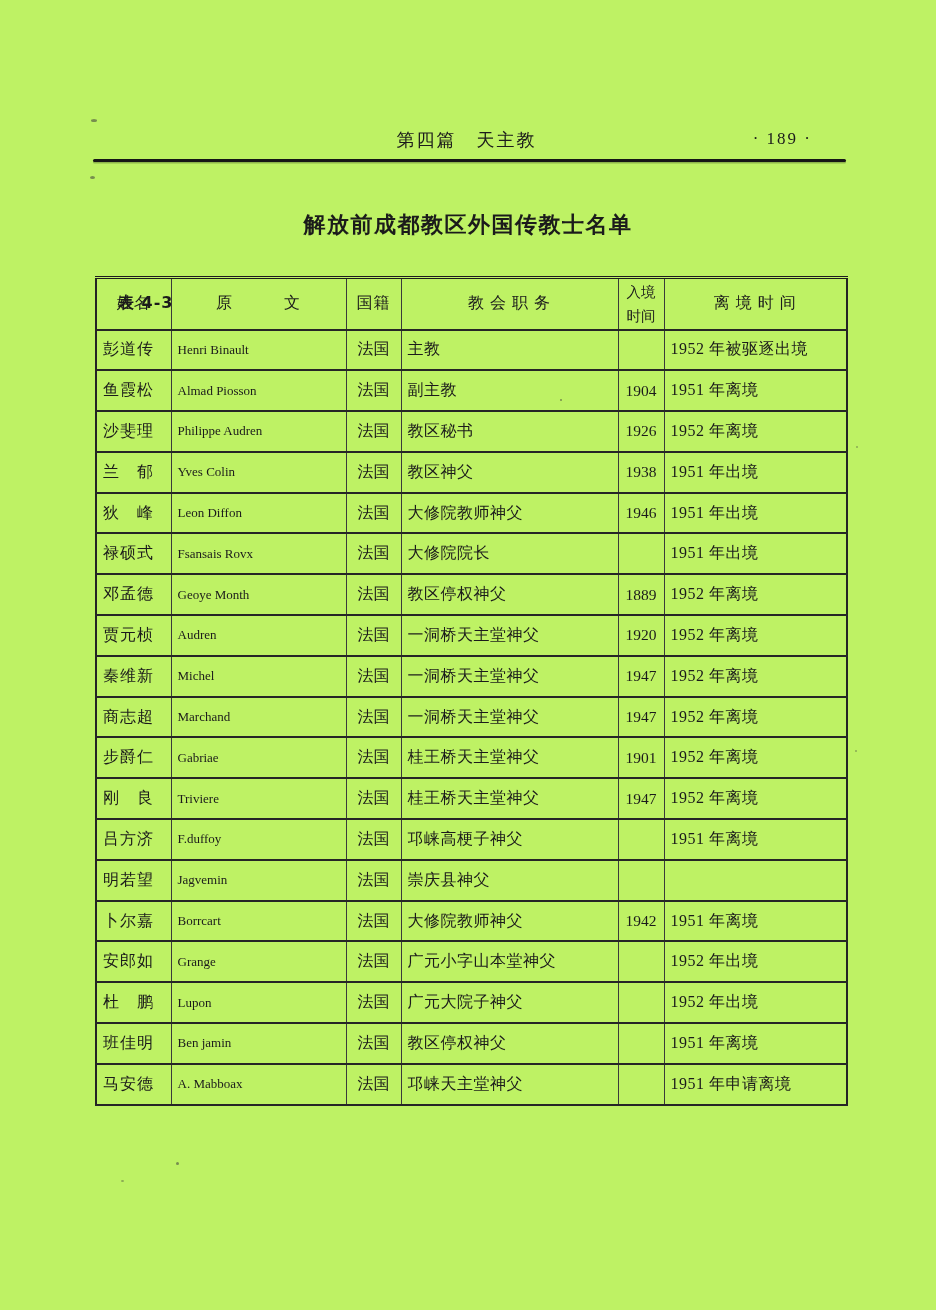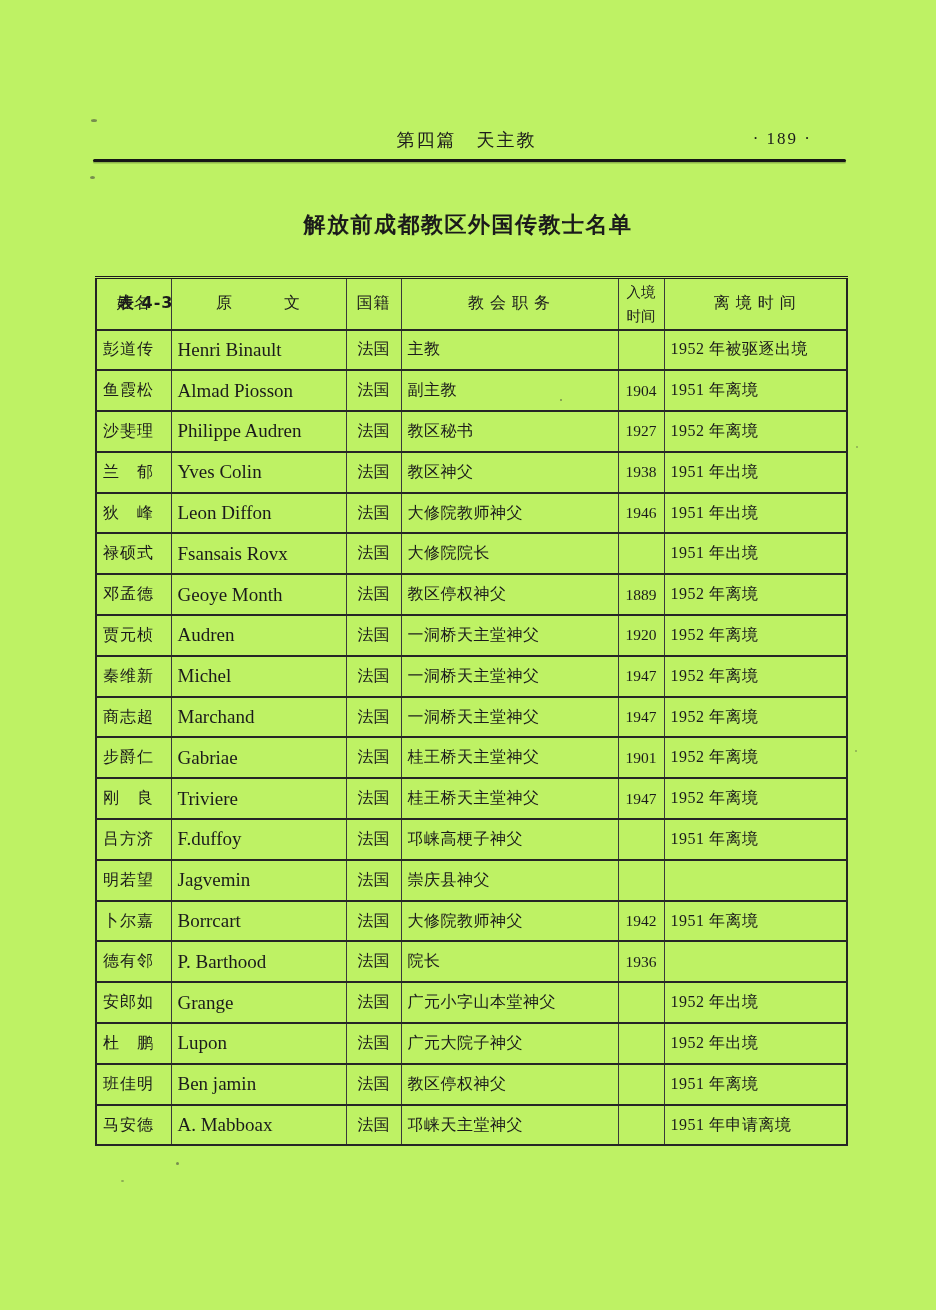--- a/index.html
+++ b/index.html
@@ -64,21 +64,21 @@
   thead tr{height:52px;}
   tbody tr{height:40.8px;}
   th{font-weight:normal;letter-spacing:1px;}
   .col-name{width:75px;}
   .col-original{width:175px;}
   .col-nat{width:55px;}
   .col-pos{width:217px;}
   .col-entry{width:46px;}
   .col-dep{width:183px;}
   td.c-name{white-space:pre;padding-left:7px;letter-spacing:1px;}
-  td.c-original{font-size:19px;padding-left:10px;}
+  td.c-original{font-size:13px;padding-left:10px;}
   td.c-nat{text-align:center;padding:0 2px;}
   td.c-pos{padding-left:12px;letter-spacing:0.5px;}
   td.c-entry{text-align:center;font-size:15.5px;padding:0 2px;}
   td.c-dep{padding-left:13px;letter-spacing:0.5px;}
   th.h-name{text-align:center;padding:0 2px;}
   th.h-original{text-align:center;white-space:pre;}
   th.h-nat{text-align:center;padding:0 2px;}
   th.h-pos{text-align:center;white-space:pre;}
   th.h-entry{
     text-align:center;white-space:pre-line;
@@ -146,21 +146,21 @@
         <td class="c-nat">法国</td>
         <td class="c-pos">副主教</td>
         <td class="c-entry">1904</td>
         <td class="c-dep">1951 年离境</td>
       </tr>
         <tr>
         <td class="c-name">沙斐理</td>
         <td class="c-original">Philippe Audren</td>
         <td class="c-nat">法国</td>
         <td class="c-pos">教区秘书</td>
-        <td class="c-entry">1927</td>
+        <td class="c-entry">1926</td>
         <td class="c-dep">1952 年离境</td>
       </tr>
         <tr>
         <td class="c-name">兰　郁</td>
         <td class="c-original">Yves Colin</td>
         <td class="c-nat">法国</td>
         <td class="c-pos">教区神父</td>
         <td class="c-entry">1938</td>
         <td class="c-dep">1951 年出境</td>
       </tr>
@@ -244,28 +244,20 @@
         <td class="c-entry"></td>
         <td class="c-dep"></td>
       </tr>
         <tr>
         <td class="c-name">卜尔嘉</td>
         <td class="c-original">Borrcart</td>
         <td class="c-nat">法国</td>
         <td class="c-pos">大修院教师神父</td>
         <td class="c-entry">1942</td>
         <td class="c-dep">1951 年离境</td>
-      </tr>
-        <tr>
-        <td class="c-name">德有邻</td>
-        <td class="c-original">P. Barthood</td>
-        <td class="c-nat">法国</td>
-        <td class="c-pos">院长</td>
-        <td class="c-entry">1936</td>
-        <td class="c-dep"></td>
       </tr>
         <tr>
         <td class="c-name">安郎如</td>
         <td class="c-original">Grange</td>
         <td class="c-nat">法国</td>
         <td class="c-pos">广元小字山本堂神父</td>
         <td class="c-entry"></td>
         <td class="c-dep">1952 年出境</td>
       </tr>
         <tr>

